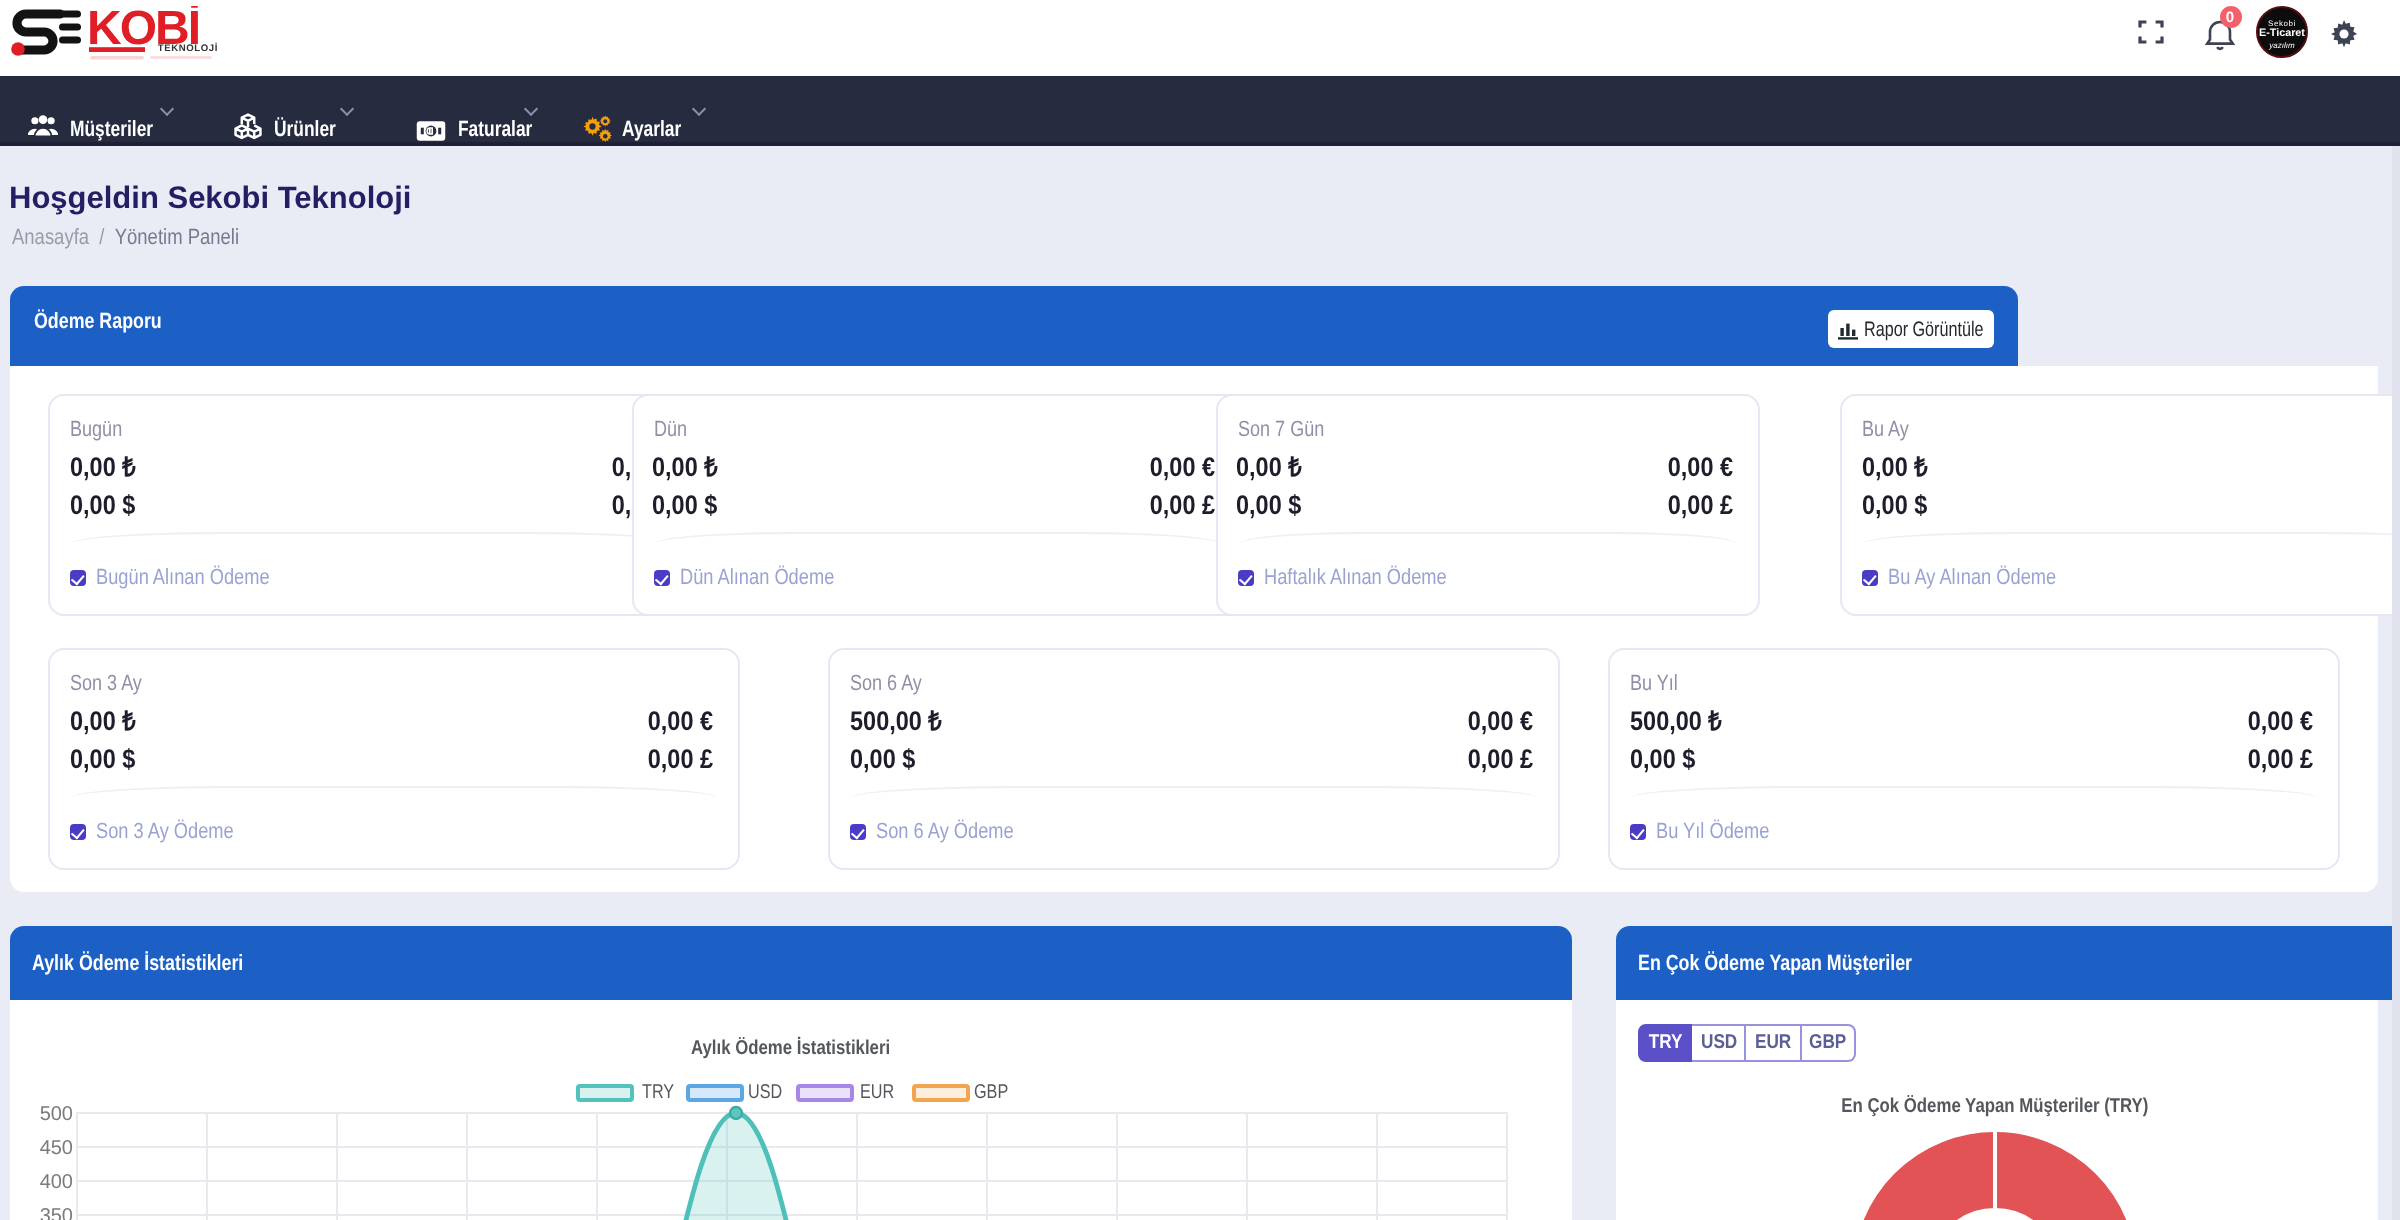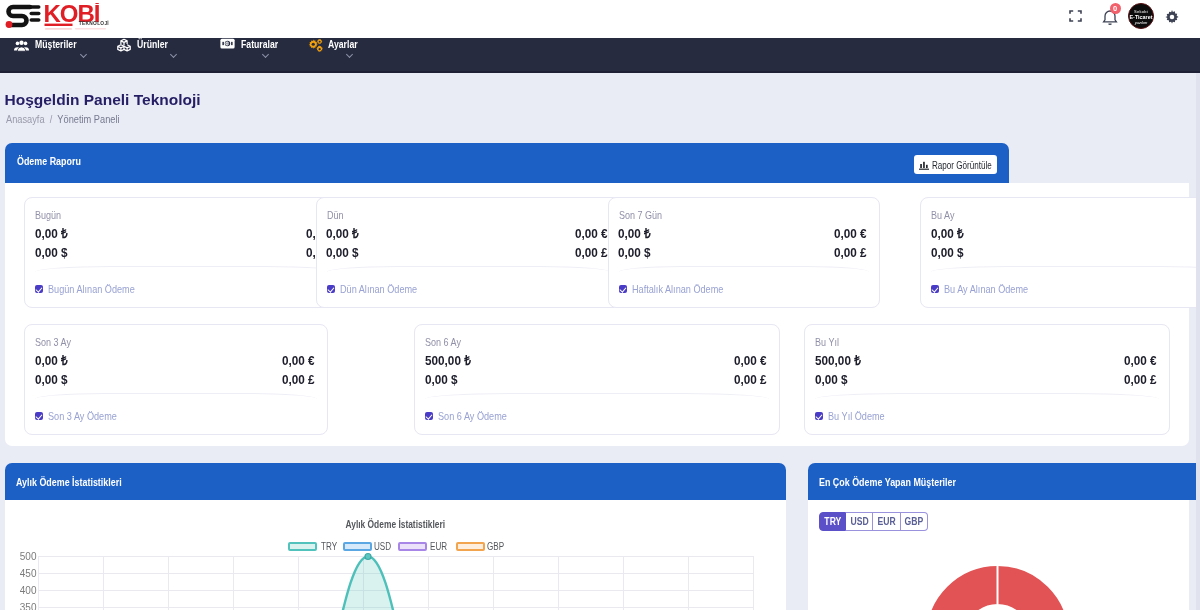--- a/index.html
+++ b/index.html
@@ -5,21 +5,21 @@
 <style>
 *{margin:0;padding:0;box-sizing:border-box}
 html,body{width:1200px;height:610px;overflow:hidden}
 body{font-family:"Liberation Sans",sans-serif;background:#e9ebf5;position:relative}
 .abs{position:absolute}
 .cx{display:inline-block;transform-origin:0 50%;white-space:nowrap}
 
 #topbar{position:absolute;left:0;top:0;width:1200px;height:38px;background:#fff}
 
 #navbar{position:absolute;left:0;top:38px;width:1200px;height:35px;background:#272b40;border-bottom:2px solid #1e2136}
-.nav-item{position:absolute;top:0;height:33px;display:flex;align-items:flex-start;color:#fff;font-size:11px;font-weight:700}
+.nav-item{position:absolute;top:0;height:33px;display:flex;align-items:flex-end;color:#fff;font-size:11px;font-weight:700}
 .nav-text{transform:scaleX(0.79);transform-origin:0 50%;white-space:nowrap}
 .caret{position:absolute;width:5px;height:5px;border-right:1.5px solid #8d92a8;border-bottom:1.5px solid #8d92a8;transform:rotate(45deg);top:14px}
 
 .panel-header{background:#1d60c5;color:#fff;display:flex;align-items:center;border-radius:7px 7px 0 0;font-size:11px;font-weight:700}
 .panel-body{background:#fff}
 
 .mini-card{position:absolute;background:#fff;border:1px solid #e7e6f3;border-radius:8px;height:111px}
 .mini-title{position:absolute;left:10px;top:11px;font-size:11px;color:#908fa8}
 .amt{position:absolute;font-size:13.5px;font-weight:700;color:#1d1d2b;white-space:nowrap;line-height:12px}
 .amtl{left:9.5px;transform:scaleX(0.87);transform-origin:0 50%}
@@ -85,46 +85,46 @@
     <div class="caret" style="left:81px"></div>
   <div class="nav-item" style="left:117px">
     <svg width="14" height="15" viewBox="0 0 18 18" fill="none" stroke="#fff" stroke-width="1.6" stroke-linejoin="round" style="margin-right:6px">
         <path d="M9 1 L13 3 L9 5 L5 3 Z M5 3 V7 M13 3 V7 M9 5 V9"></path>
         <path d="M5 8 L9 10 L5 12 L1 10 Z M1 10 V14 L5 16 L9 14 V10 M5 12 V16"></path>
         <path d="M13 8 L17 10 L13 12 L9 10 M17 10 V14 L13 16 L9 14 M13 12 V16"></path>
       </svg>
     <span class="nav-text" style="width:30.9px">Ürünler</span>
   </div>
     <div class="caret" style="left:171px"></div>
-  <div class="nav-item" style="left:220px">
+  <div class="nav-item" style="left:208px">
     <svg width="15" height="11" viewBox="0 0 20 14" style="margin-right:6px">
         <rect x="0.5" y="0.5" width="19" height="13" rx="2" fill="#fff"></rect>
         <circle cx="10" cy="7" r="3.6" fill="#272b40"></circle>
         <path d="M9.2 5 h1.6 v4 h-1.6 z M9.2 5 a1.7 2 0 0 0 0 4" fill="none" stroke="#fff" stroke-width="1.1"></path>
         <rect x="3.2" y="4.8" width="2" height="4.4" fill="#272b40"></rect>
         <rect x="14.8" y="4.8" width="2" height="4.4" fill="#272b40"></rect>
       </svg>
     <span class="nav-text" style="width:37.2px">Faturalar</span>
   </div>
     <div class="caret" style="left:262.5px"></div>
-  <div class="nav-item" style="left:308px">
+  <div class="nav-item" style="left:291px">
     <svg width="15" height="14" viewBox="0 0 20 18" fill="#f3a00b" style="margin-right:5px">
         <path d="M7 1.5l.8 1.8 1.9-.6.2 2 2 .2-.6 1.9L13.1 8l-1.8.8.6 1.9-2 .2-.2 2-1.9-.6L7 14.1l-.8-1.8-1.9.6-.2-2-2-.2.6-1.9L.9 8l1.8-.8-.6-1.9 2-.2.2-2 1.9.6z"></path>
         <circle cx="7" cy="8" r="2.1" fill="#272b40"></circle>
         <path d="M15.5 9.5l.6 1.3 1.4-.4.1 1.5 1.5.1-.4 1.4 1.3.6-1.3.6.4 1.4-1.5.1-.1 1.5-1.4-.4-.6 1.3-.6-1.3-1.4.4-.1-1.5-1.5-.1.4-1.4-1.3-.6 1.3-.6-.4-1.4 1.5-.1.1-1.5 1.4.4z"></path>
         <circle cx="15.5" cy="14.5" r="1.5" fill="#272b40"></circle>
         <path d="M15.5 0.5l.5 1.1 1.2-.3.1 1.2 1.2.1-.3 1.2 1.1.5-1.1.5.3 1.2-1.2.1-.1 1.2-1.2-.3-.5 1.1-.5-1.1-1.2.3-.1-1.2-1.2-.1.3-1.2-1.1-.5 1.1-.5-.3-1.2 1.2-.1.1-1.2 1.2.3z"></path>
         <circle cx="15.5" cy="4.5" r="1.3" fill="#272b40"></circle>
       </svg>
     <span class="nav-text" style="width:29.6px">Ayarlar</span>
   </div>
     <div class="caret" style="left:347px"></div>
 </div>
 
-<div class="abs" style="left:4.5px;top:92px;font-size:15.5px;font-weight:700;color:#251e64;line-height:16px">Hoşgeldin Paneli Teknoloji</div>
+<div class="abs" style="left:4.5px;top:92px;font-size:15.5px;font-weight:700;color:#251e64;line-height:16px">Hoşgeldin Sekobi Teknoloji</div>
 <div class="abs cx" style="left:6px;top:112.5px;font-size:11px;color:#999baa;transform:scaleX(0.84);line-height:12px">Anasayfa&nbsp;&nbsp;/&nbsp;&nbsp;<span style="color:#767a8f">Yönetim Paneli</span></div>
 
 <div class="abs panel-header" style="left:5px;top:143px;width:1004px;height:40px">
   <span class="cx" style="margin-left:12px;position:relative;top:-2px;transform:scaleX(0.81)">Ödeme Raporu</span>
   <div style="position:absolute;right:12px;top:12px;width:83px;height:19px;background:#fff;border-radius:3px;color:#24292f;font-size:10.5px;font-weight:400;display:flex;align-items:center;white-space:nowrap">
     <svg width="10" height="10" viewBox="0 0 10 10" fill="#24292f" style="margin-left:5px;flex:none">
         <rect x="0" y="8.6" width="10" height="1.2"></rect>
         <rect x="1.2" y="4" width="1.7" height="4"></rect>
         <rect x="4.1" y="1.8" width="1.7" height="6.2"></rect>
         <rect x="7" y="4.8" width="1.7" height="3.2"></rect>
@@ -168,21 +168,21 @@
   <div class="mini-title"><span class="cx" style="transform:scaleX(0.82)">Bu Ay</span></div>
   <div class="amt amtl" style="top:29.5px">0,00 ₺</div>
     <div class="amt amtr" style="top:29.5px">0,00 €</div>
   <div class="amt amtl" style="top:49px">0,00 $</div>
     <div class="amt amtr" style="top:49px">0,00 £</div>
   <div class="divider"></div>
     <div class="chk"></div>
     <div class="chk-label">Bu Ay Alınan Ödeme</div>
 </div>
 
-<div class="mini-card" style="left:24px;top:324px;width:304px">
+<div class="mini-card" style="left:24px;top:324px;width:346px">
   <div class="mini-title"><span class="cx" style="transform:scaleX(0.82)">Son 3 Ay</span></div>
   <div class="amt amtl" style="top:29.5px">0,00 ₺</div>
     <div class="amt amtr" style="top:29.5px">0,00 €</div>
   <div class="amt amtl" style="top:49px">0,00 $</div>
     <div class="amt amtr" style="top:49px">0,00 £</div>
   <div class="divider"></div>
     <div class="chk"></div>
     <div class="chk-label">Son 3 Ay Ödeme</div>
 </div>
 <div class="mini-card" style="left:414px;top:324px;width:366px">
@@ -250,18 +250,19 @@
 </div>
 
 <div class="abs panel-header" style="left:808px;top:463px;width:457px;height:37px">
     <span class="cx" style="margin-left:11px;transform:scaleX(0.81)">En Çok Ödeme Yapan Müşteriler</span>
   </div>
 <div class="abs panel-body" style="left:808px;top:500px;width:381px;height:110px">
   <div class="btn-g" style="left:10.7px;top:12px;background:#5b50c8;color:#fff;border:1px solid #5b50c8;border-radius:4px 0 0 4px"><span>TRY</span></div>
   <div class="btn-g" style="left:38px;top:12px;background:#fff;color:#5a5f95;border:1px solid #9a92dd;border-left:none"><span>USD</span></div>
   <div class="btn-g" style="left:65.3px;top:12px;background:#fff;color:#5a5f95;border:1px solid #9a92dd;border-left:none"><span>EUR</span></div>
   <div class="btn-g" style="left:92.6px;top:12px;background:#fff;color:#5a5f95;border:1px solid #9a92dd;border-left:none;border-radius:0 4px 4px 0"><span>GBP</span></div>
+  <div style="position:absolute;left:0;top:48px;width:379px;text-align:center;font-size:10px;font-weight:700;color:#54575c"><span style="display:inline-block;white-space:nowrap;transform:scaleX(0.84)">En Çok Ödeme Yapan Müşteriler (TRY)</span></div>
   <svg style="position:absolute;left:118px;top:66px" width="144" height="44" viewBox="0 0 144 44">
     <circle cx="71.5" cy="71" r="52" fill="none" stroke="#e15354" stroke-width="38"></circle>
     <line x1="71.5" y1="0" x2="71.5" y2="38" stroke="#fff" stroke-width="2"></line>
   </svg>
 </div>
 <div class="abs" style="left:1196px;top:73px;width:4px;height:537px;background:#e0e2ee"></div>
 
 </body></html>

